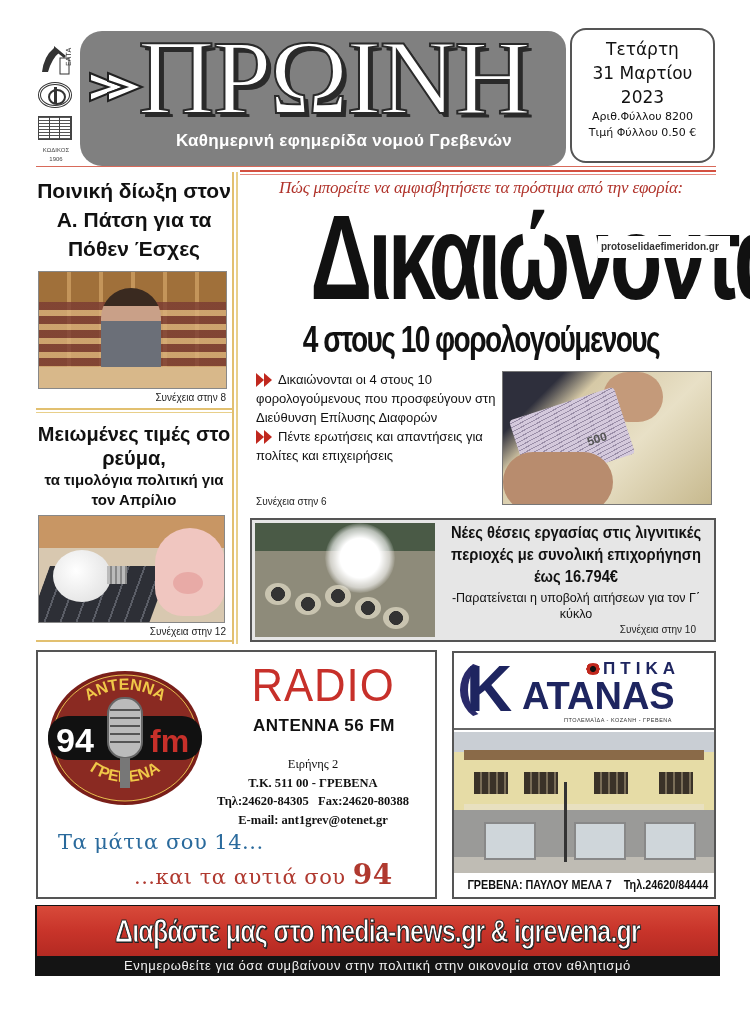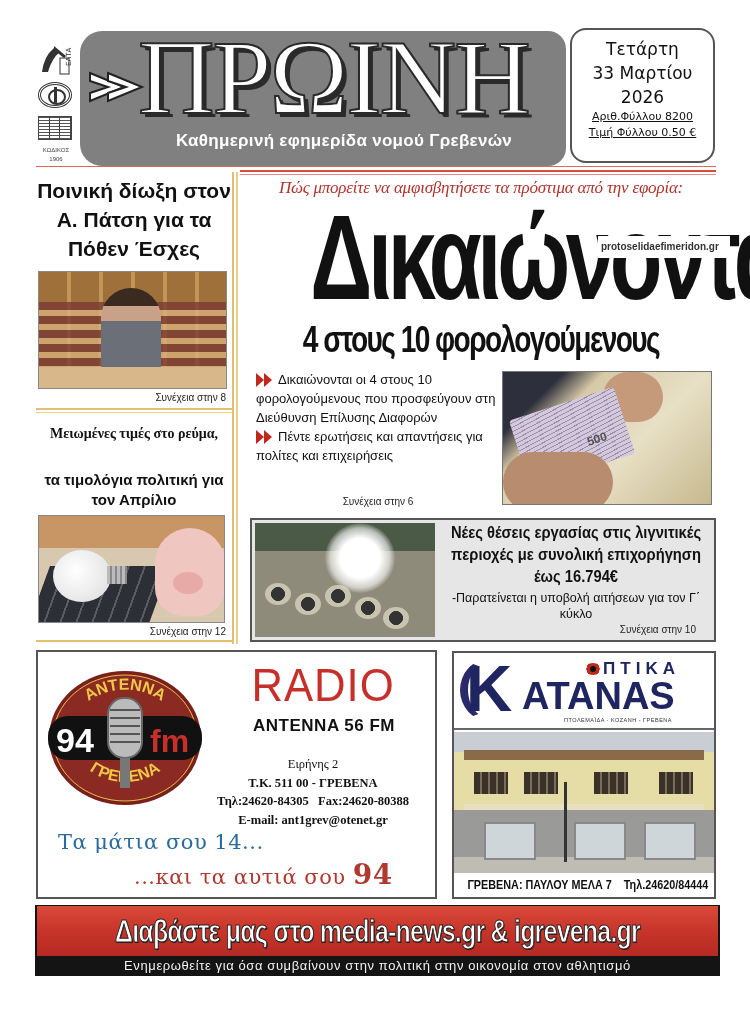--- a/index.html
+++ b/index.html
@@ -20,21 +20,21 @@
 
   .masthead { left: 80px; top: 31px; width: 486px; height: 135px; background: #808080; border-radius: 22px 18px 18px 22px; overflow: hidden; }
   .mast-arrows { left: 6px; top: 28px; width: 80px; height: 60px; }
   .mast-title { left: 58px; top: -6px; width: 430px; font-family: "Liberation Serif", serif; font-size: 106px; letter-spacing: -2px; color: #fff; line-height: 1; -webkit-text-stroke: 2px #2a2a2a; text-shadow: 4px 4px 0 #2a2a2a; font-weight: normal; white-space: nowrap; }
   .mast-sub { left: 44px; top: 100px; width: 440px; font-size: 17px; font-weight: bold; color: #fff; text-align: center; letter-spacing: 0.3px; white-space: nowrap; }
 
   .datebox { left: 570px; top: 28px; width: 145px; height: 135px; border: 2px solid #555; border-radius: 16px; background: #fff; text-align: center; font-family: "DejaVu Sans", sans-serif; }
   .datebox .day { margin-top: 7px; font-size: 17px; line-height: 24px; }
   .datebox .date { font-size: 17px; line-height: 24px; }
   .datebox .year { font-size: 17px; line-height: 24px; }
-  .datebox .issue, .datebox .price { font-size: 11px; line-height: 16px; text-decoration: underline; }
+  .datebox .issue, .datebox .price { font-size: 11px; line-height: 16px; }
 
   .red-rule { left: 36px; top: 166px; width: 680px; height: 0; border-top: 1px solid #d86a5a; }
   .red-rule2 { left: 240px; top: 170px; width: 476px; height: 0; border-top: 2px solid #d45040; }
   .red-rule2b { left: 240px; top: 174px; width: 476px; height: 0; border-top: 1px solid #e48a80; }
 
   
   .left-col { left: 36px; top: 172px; width: 196px; height: 472px; }
   .gold-vline1 { left: 232px; top: 172px; width: 2px; height: 472px; background: #e2c070; }
   .gold-vline2 { left: 236px; top: 172px; width: 2px; height: 472px; background: #e8cf8a; }
 
@@ -45,21 +45,21 @@
       linear-gradient(180deg, rgba(0,0,0,0) 0 55%, rgba(0,0,0,0) 55%),
       repeating-linear-gradient(90deg, #a0703a 0 28px, #c4955a 28px 32px),
       #b78650; }
   .s1-img .row1 { position:absolute; left:0; top:30px; width:100%; height:80px; background: repeating-linear-gradient(180deg,#7a3a32 0 8px,#d9b07a 8px 14px); opacity:.8; }
   .s1-img .desk { position:absolute; left:0; top:95px; width:100%; height:23px; background:#d8b88a; }
   .s1-img .man { position:absolute; left:62px; top:16px; width:60px; height:82px; border-radius: 30px 30px 4px 4px; background: linear-gradient(180deg,#3a2a20 0 22%, #c9a088 22% 40%, #6b6f78 40% 100%); }
   .s1-cont { left: 0; top: 220px; width: 190px; font-size: 10px; text-align: right; color: #222; }
   .gold-hline1 { left: 0; top: 236px; width: 196px; height: 2px; background: #e2c070; }
   .gold-hline1b { left: 0; top: 240px; width: 196px; height: 1px; background: #e8cf8a; }
 
-  .s2-head1 { left: 0; top: 250px; font-size: 14px; line-height: 24px; font-family: Liberation Serif, serif; }
+  .s2-head1 { left: 0; top: 250px; font-size: 20px; line-height: 24px; }
   .s2-head2 { left: 0; top: 298px; font-size: 15px; line-height: 20px; }
   .s2-img { left: 2px; top: 343px; width: 187px; height: 108px; border: 1px solid #888; overflow: hidden; background: linear-gradient(180deg,#c89664 0 30%, #d8c8b0 30% 100%); }
   .s2-img .calc { position:absolute; left:0; top:50px; width:120px; height:60px; background: repeating-linear-gradient(90deg,#2d2f36 0 14px,#5a5d66 14px 16px); transform: skewX(-20deg); }
   .s2-img .bulb { position:absolute; left:14px; top:34px; width:58px; height:52px; border-radius:50%; background: radial-gradient(circle at 40% 40%, #ffffff, #e6e6e6 70%, #cfcfcf); }
   .s2-img .bulb-base { position:absolute; left:68px; top:50px; width:20px; height:18px; background: repeating-linear-gradient(90deg,#bbb 0 3px,#888 3px 5px); }
   .s2-img .pig { position:absolute; left:116px; top:12px; width:70px; height:88px; border-radius: 38px 38px 30px 30px; background: #f0c6c0; }
   .s2-img .snout { position:absolute; left:134px; top:56px; width:30px; height:22px; border-radius:50%; background:#e8aaa6; }
   .s2-cont { left: 0; top: 454px; width: 190px; font-size: 10px; text-align: right; color: #222; }
   .gold-hline2 { left: 0; top: 468px; width: 196px; height: 2px; background: #e2c070; }
 
@@ -67,21 +67,21 @@
   .kicker { left: 244px; top: 178px; width: 474px; text-align: center; font-family: "Liberation Serif", serif; font-style: italic; font-size: 17px; color: #b0332b; letter-spacing: -0.2px; white-space: nowrap; }
   .headline { left: 244px; top: 192px; width: 474px; text-align: center; font-family: "Liberation Sans", sans-serif; font-weight: bold; font-size: 120px; line-height: 130px; color: #111; letter-spacing: -6px; transform: scaleX(0.72); transform-origin: center top; white-space: nowrap; }
   .watermark { left: 598px; top: 236px; width: 132px; height: 22px; background: #fff; font-size: 10px; font-weight: bold; color: #333; line-height: 22px; padding-left: 3px; white-space: nowrap; }
   .subhead { left: 244px; top: 320px; width: 474px; text-align: center; font-weight: bold; font-size: 36px; line-height: 40px; color: #111; letter-spacing: -2px; transform: scaleX(0.78); transform-origin: center top; white-space: nowrap; }
 
   .bullets { left: 256px; top: 370px; width: 244px; font-size: 13px; line-height: 19px; color: #111; }
   .bullet-icon { display: inline-block; width: 18px; height: 12px; vertical-align: -1px; margin-right: 4px; position: relative; }
   .bullet-icon::before, .bullet-icon::after { content: ""; position: absolute; top: 0; width: 0; height: 0; border-top: 7px solid transparent; border-bottom: 7px solid transparent; border-left: 8px solid #c0281e; }
   .bullet-icon::before { left: 0; }
   .bullet-icon::after { left: 8px; }
-  .lead-cont { left: 256px; top: 496px; width: 244px; font-size: 10px; text-align: center; color: #222; }
+  .lead-cont { left: 256px; top: 496px; width: 244px; font-size: 10px; text-align: left; color: #222; }
   .lead-img { left: 502px; top: 371px; width: 210px; height: 134px; border: 1px solid #777; overflow: hidden; background: linear-gradient(135deg,#2e2f3c 0 18%, #d6c9a6 30%, #e8e0c6 60%, #c7b98e 100%); }
   .lead-img .bills { position:absolute; left:14px; top:30px; width:110px; height:70px; background: repeating-linear-gradient(170deg,#d4c9dc 0 3px,#9a8ea8 3px 4px); transform: rotate(-18deg); border-radius: 4px; }
   .lead-img .hand1 { position:absolute; left:0; top:80px; width:110px; height:60px; border-radius: 40px; background:#b88c6e; }
   .lead-img .hand2 { position:absolute; left:100px; top:0; width:60px; height:50px; border-radius: 30px; background:#c49a7a; }
   .lead-img .note500 { position:absolute; left:84px; top:60px; font-size:12px; font-weight:bold; color:#555; transform: rotate(-18deg); }
 
   
   .lig-box { left: 250px; top: 518px; width: 466px; height: 124px; border: 2px solid #555; background: #e6e6e6; }
   .lig-img { left: 3px; top: 3px; width: 180px; height: 114px; overflow: hidden; background: linear-gradient(180deg,#4a5a46 0 25%, #8e8b7a 25% 100%); }
   .lig-img .tower { position:absolute; width: 26px; height: 22px; border-radius: 50%; background: radial-gradient(circle,#333 0 40%,#c9c4b0 42% 100%); }
@@ -151,22 +151,22 @@
   <svg class="abs mast-arrows" viewBox="0 0 80 60">
     <polygon points="4,14 38,28 4,42 4,34 22,28 4,22" fill="#fff" stroke="#222" stroke-width="2"></polygon>
     <polygon points="22,14 56,28 22,42 22,34 40,28 22,22" fill="#fff" stroke="#222" stroke-width="2"></polygon>
   </svg>
   <div class="abs mast-title">ΠΡΩΙΝΗ</div>
   <div class="abs mast-sub">Καθημερινή εφημερίδα νομού Γρεβενών</div>
 </div>
 
 <div class="abs datebox">
   <div class="day">Τετάρτη</div>
-  <div class="date">33 Μαρτίου</div>
-  <div class="year">2026</div>
+  <div class="date">31 Μαρτίου</div>
+  <div class="year">2023</div>
   <div class="issue">Αριθ.Φύλλου 8200</div>
   <div class="price">Τιμή Φύλλου 0.50 €</div>
 </div>
 
 <div class="abs red-rule"></div>
 <div class="abs red-rule2"></div>
 <div class="abs red-rule2b"></div>
 
 <div class="abs gold-vline1"></div>
 <div class="abs gold-vline2"></div>

